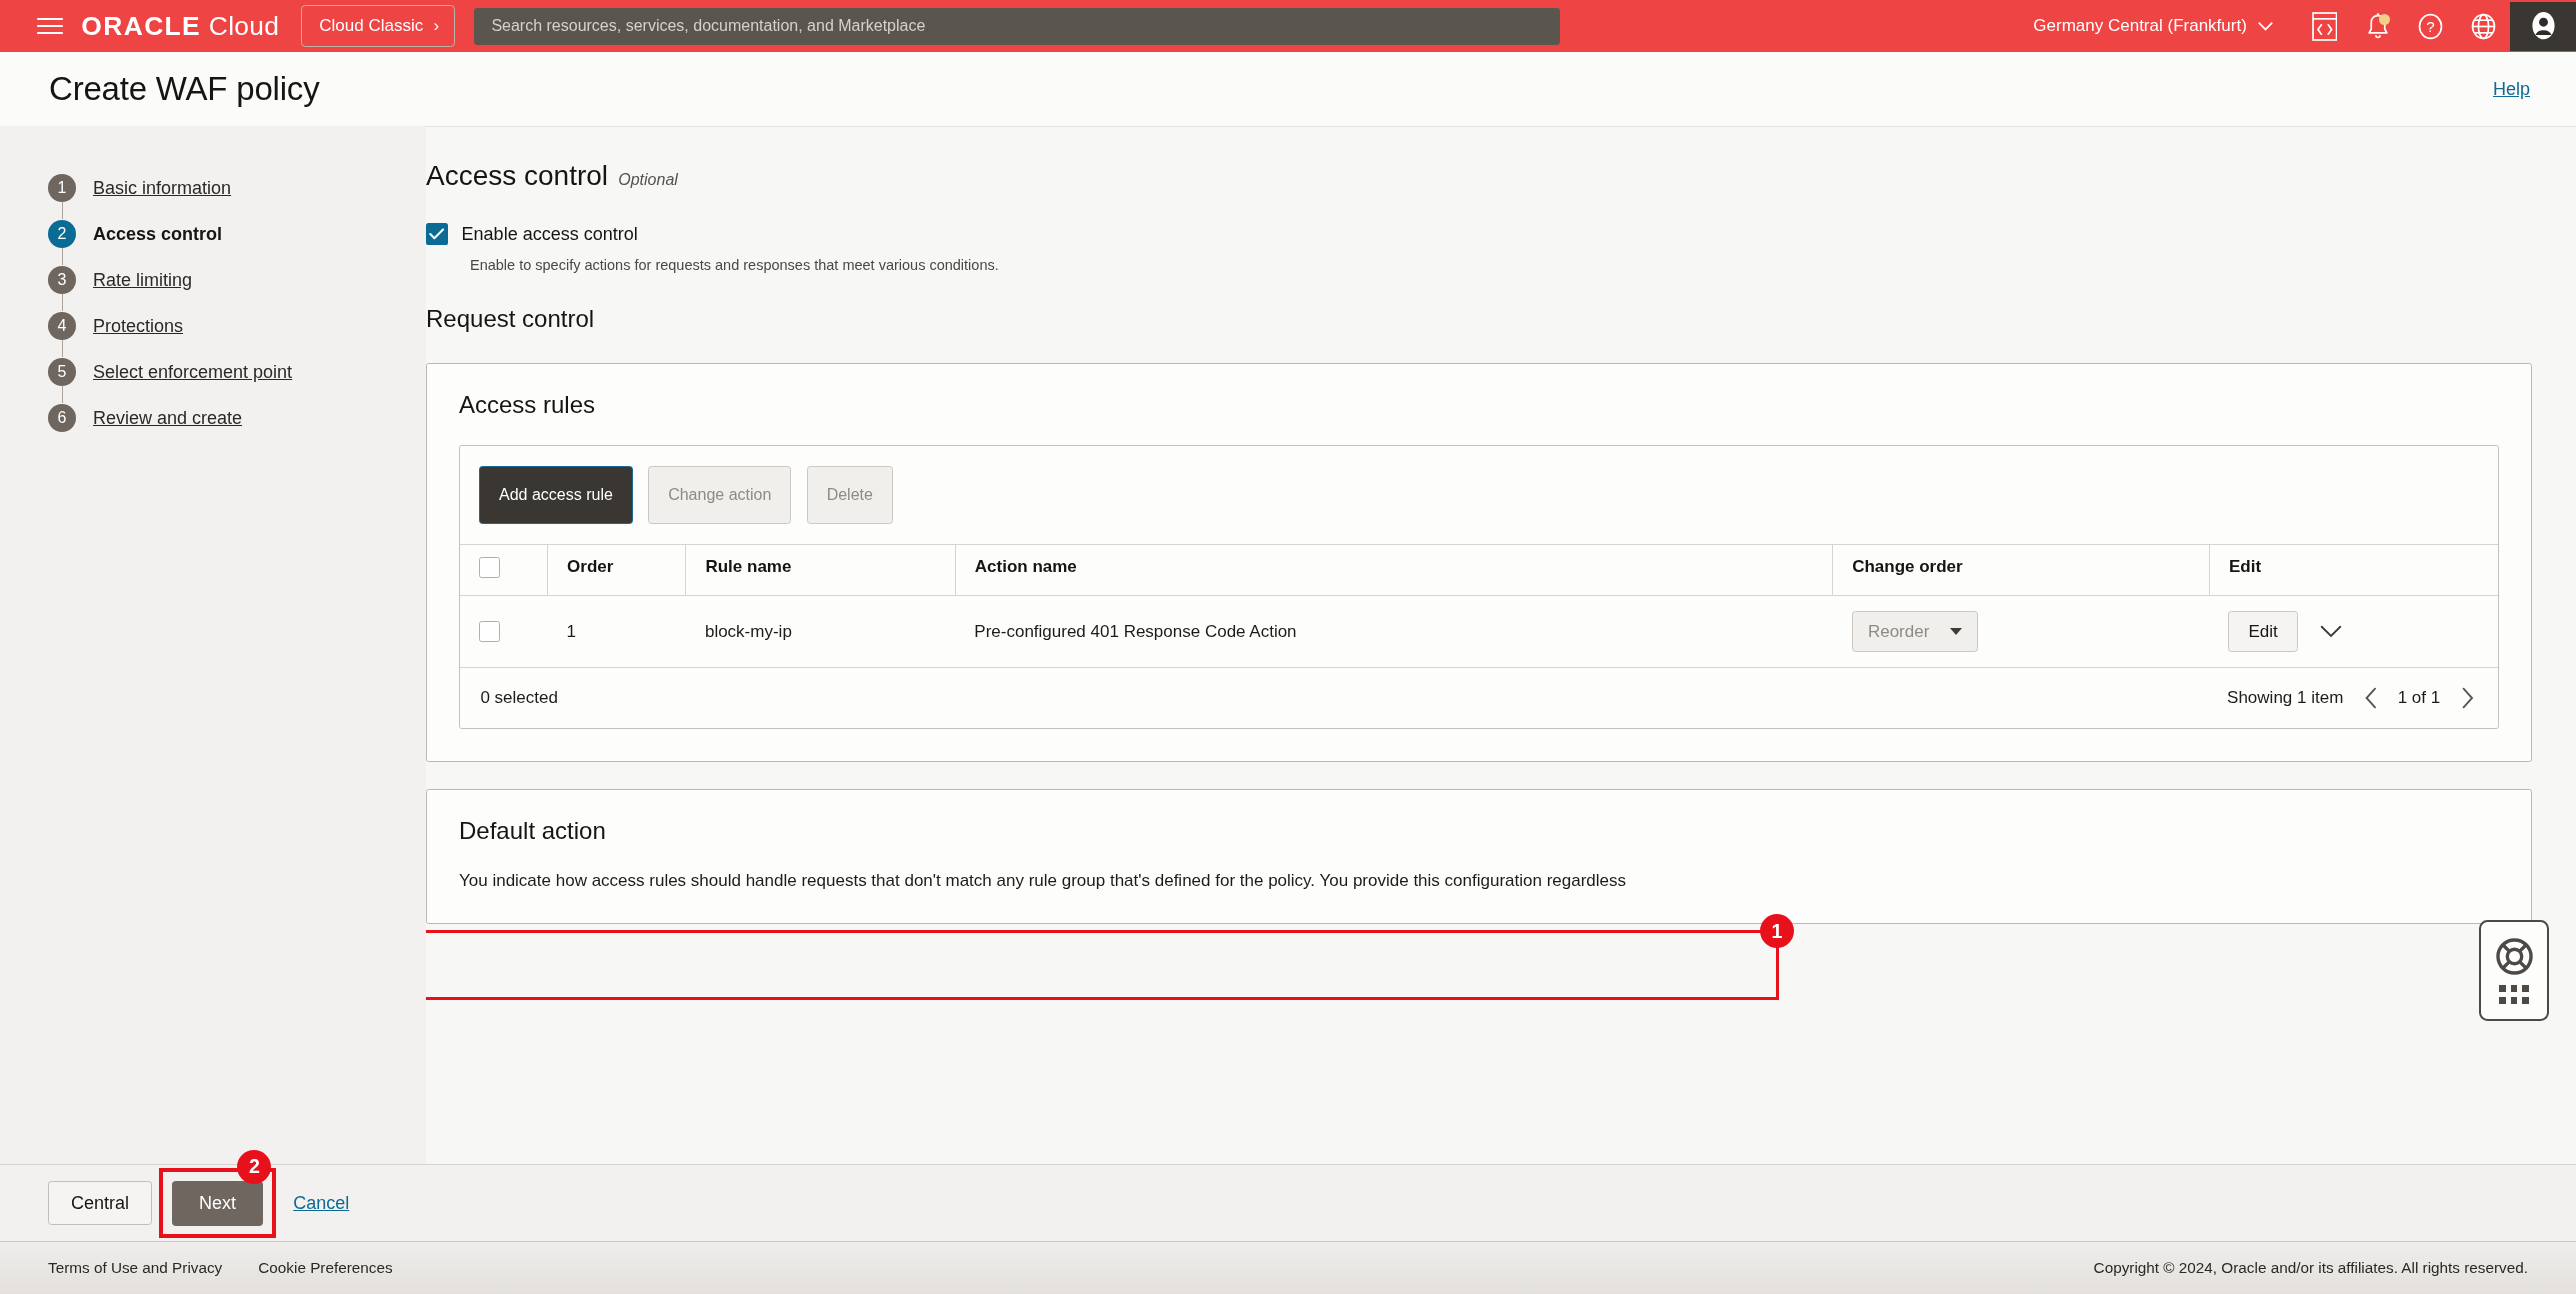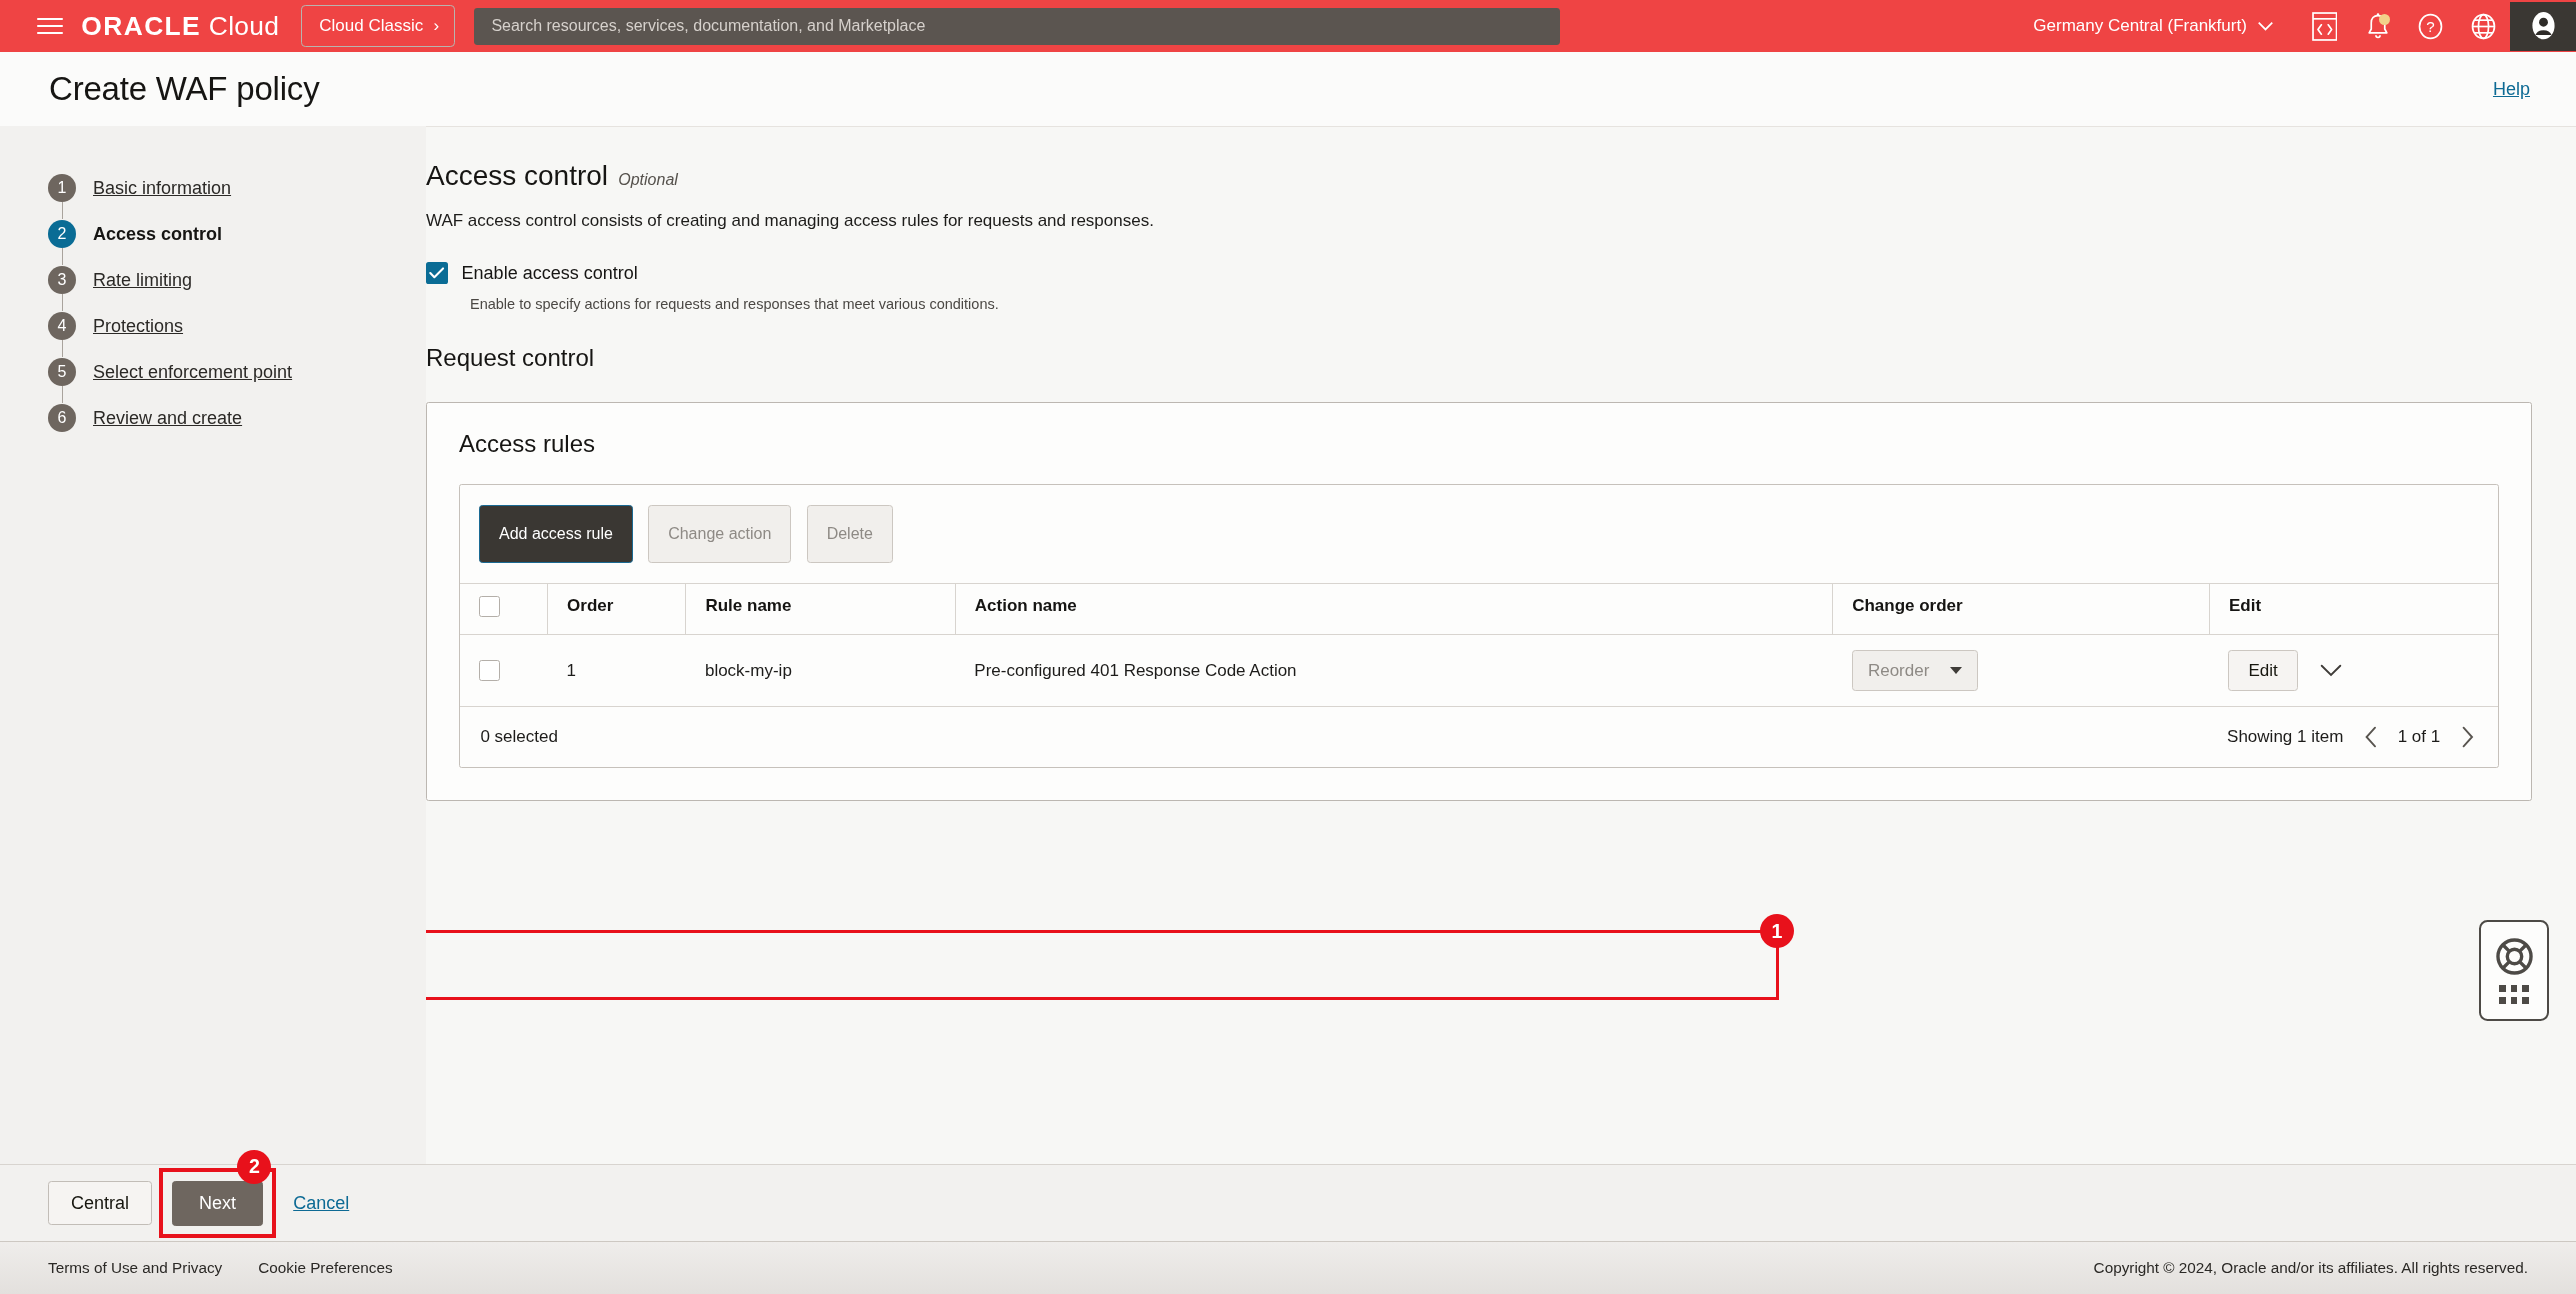--- a/index.html
+++ b/index.html
@@ -401,21 +401,20 @@
       <span class="label">Review and create</span>
     </div>
   </div>
 
   <div class="main">
 
     <div class="sec-title-row">
       <span class="sec-title">Access control</span>
       <span class="sec-optional">Optional</span>
     </div>
-    <div class="sec-desc">WAF access control consists of creating and managing access rules for requests and responses.</div>
 
     <div class="checkrow">
       <span class="cbox">
         <svg width="15.3" height="12" viewBox="0 0 18 14">
           <path d="M1.5 7 L6.3 12 L16.5 1.6" stroke="#fff" stroke-width="2.4" fill="none" stroke-linecap="round" stroke-linejoin="round"></path>
         </svg>
       </span>
       <span class="clabel">Enable access control</span>
     </div>
     <div class="check-help">Enable to specify actions for requests and responses that meet various conditions.</div>
@@ -486,20 +485,24 @@
             <span class="pg-arrow">
               <svg width="13.6" height="22" viewBox="0 0 16 26">
                 <path d="M3 2 L13 13 L3 24" stroke="#58544f" stroke-width="2.2" fill="none" stroke-linecap="round"></path>
               </svg>
             </span>
           </span>
         </div>
       </div>
     </div>
 
+    <div class="card" style="margin-top:27px;">
+      <div class="card-title">Default action</div>
+      <div style="font-size:17px;color:#1d1c1a;">You indicate how access rules should handle requests that don't match any rule group that's defined for the policy. You provide this configuration regardless</div>
+    </div>
 
     <div class="rowhl" style="left:-6.8px; top:804px; width:1360px; height:70px;"></div>
     <div class="badge" style="left:1334px; top:788px;">1</div>
   </div>
 </div>
 
 <div class="helpwidget">
   <svg width="39" height="39" viewBox="0 0 46 46">
     <circle cx="23" cy="23" r="19.5" fill="none" stroke="#4d4a46" stroke-width="4"></circle>
     <circle cx="23" cy="23" r="8.5" fill="none" stroke="#4d4a46" stroke-width="4"></circle>

